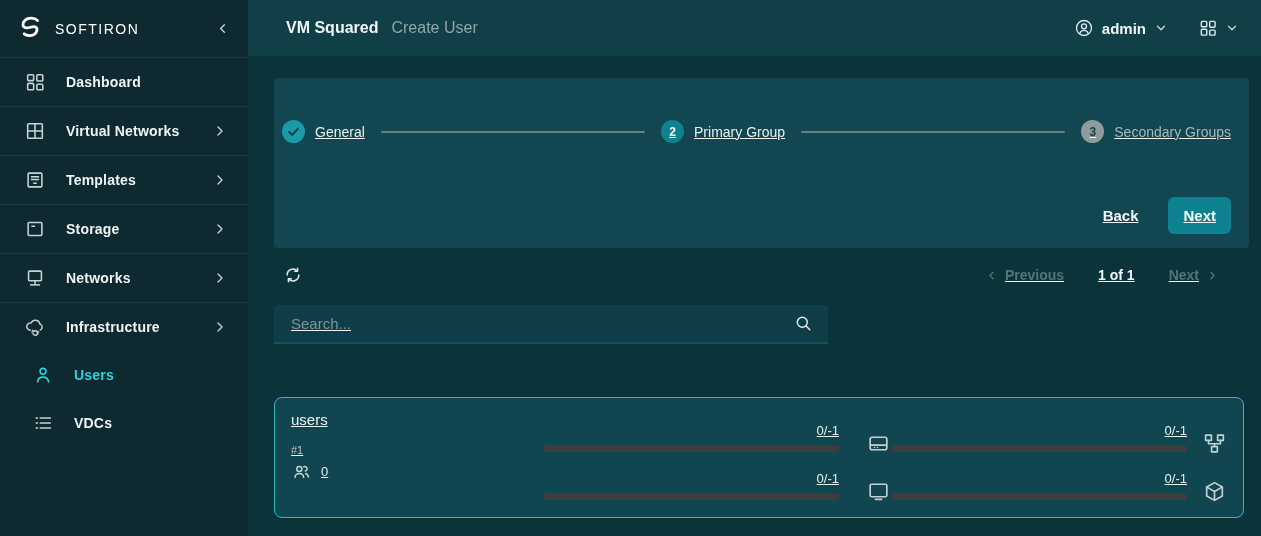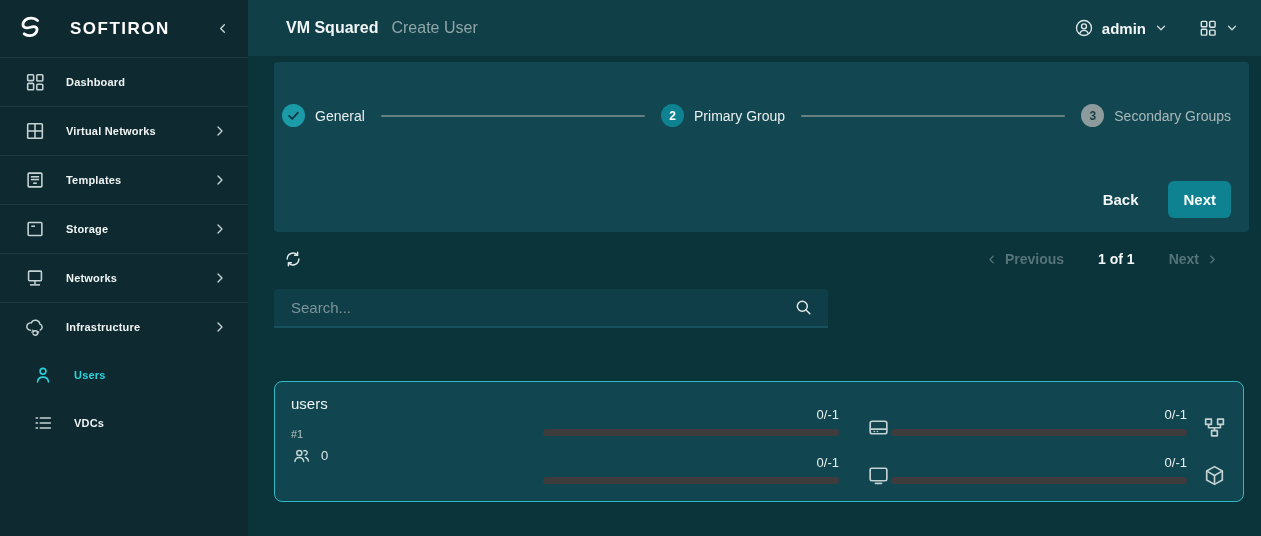--- a/index.html
+++ b/index.html
@@ -8,45 +8,45 @@
     width:1261px; height:536px; overflow:hidden;
     font-family:"Liberation Sans", sans-serif;
     background:#0b333a; color:#eef3f3;
   }
   .app { display:flex; width:100%; height:100%; }
 
   
   .sidebar { width:248px; flex:none; background:#0e2a30; display:flex; flex-direction:column; overflow:hidden; }
   .logo-row { height:57px; flex:none; display:flex; align-items:center; padding:0 18px 0 14px; }
   .logo-mark { width:32px; height:32px; color:#fff; }
-  .logo-text { font-size:17px; font-weight:700; letter-spacing:1.5px; color:#fff; margin-left:24px; flex:1; }
+  .logo-text { font-size:14px; font-weight:400; letter-spacing:1.5px; color:#fff; margin-left:9px; flex:1; }
   .collapse-btn { color:#cdd9da; font-size:14px; cursor:pointer; display:flex; }
   .nav-item { height:49px; flex:none; display:flex; align-items:center; padding:0 20px 0 24px; border-top:1px solid #1d3d43; color:#f0f4f4; cursor:pointer; }
   .nav-item.sub { border-top:none; height:48px; padding-left:32px; }
   .nav-icon { width:22px; height:22px; color:#c6d3d4; margin-right:20px; flex:none; display:flex; }
   .nav-icon svg, .collapse-btn svg { width:100%; height:100%; }
-  .nav-label { flex:1; font-size:11px; font-weight:700; letter-spacing:.2px; }
+  .nav-label { flex:1; font-size:14px; font-weight:700; letter-spacing:.2px; }
   .nav-chevron { width:16px; height:16px; color:#c6d3d4; display:flex; }
   .nav-item.active { color:var(--active-link,#2bd3dc); }
   .nav-item.active .nav-icon { color:var(--active-link,#2bd3dc); }
 
   
   .main { flex:1; display:flex; flex-direction:column; min-width:0; }
   .topbar { height:56px; flex:none; background:#113f48; display:flex; align-items:center; padding:0 22px 0 38px; }
   .tb-app { font-size:16px; font-weight:700; color:#f1f5f5; }
   .tb-page { font-size:16px; color:#8fa6a9; margin-left:13px; }
   .topbar-right { margin-left:auto; display:flex; align-items:flex-end; gap:30px; }
   .user-menu { display:flex; align-items:center; gap:8px; cursor:pointer; }
   .tb-icon { width:20px; height:20px; color:#dfe8e9; display:flex; }
   .tb-icon svg { width:100%; height:100%; }
   .tb-user { font-size:15px; font-weight:700; color:#f1f5f5; }
   .chev-sm { width:14px; height:14px; color:#cdd8d9; display:flex; }
   .apps-menu { display:flex; align-items:center; gap:7px; cursor:pointer; }
 
-  .content { flex:1; padding:6px 12px 0 26px; }
+  .content { flex:1; padding:22px 12px 0 26px;text-decoration:underline; }
 
   
   .wizard-panel { height:170px; background:#124751; border-radius:4px; padding:42px 18px 14px 8px; display:flex; flex-direction:column; }
   .stepper { display:flex; align-items:center; }
   .step { display:flex; align-items:center; gap:10px; flex:none; }
   .step-circle { width:23px; height:23px; border-radius:50%; flex:none; display:flex; align-items:center; justify-content:center; font-size:12px; font-weight:700; }
   .step.done .step-circle { background:#1b9aa8; color:#0e3a42; }
   .step.current .step-circle { background:var(--accent,#0e8290); color:#fff; }
   .step.pending .step-circle { background:#8d9b9d; color:#1b3a40; }
   .step-label { font-size:14px; color:#e9efef; }

